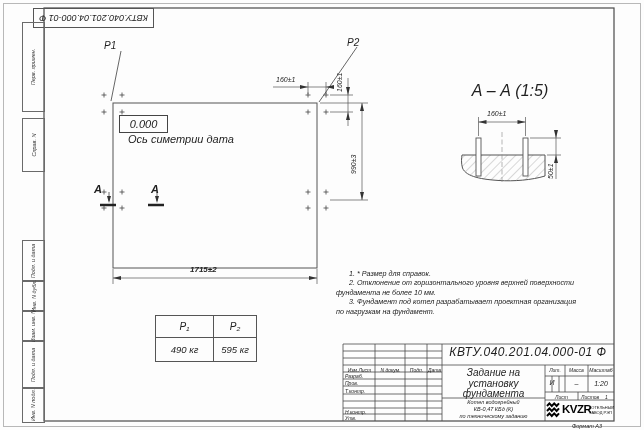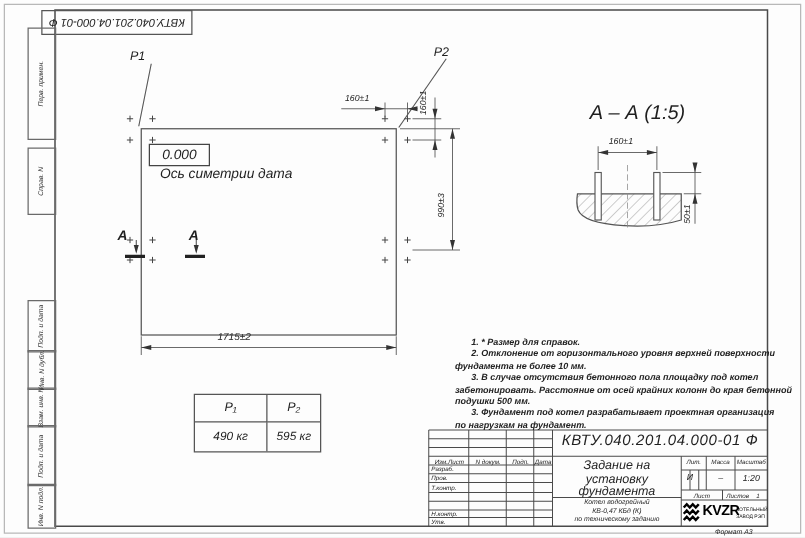--- a/index.html
+++ b/index.html
@@ -21,22 +21,22 @@
   .levelbox span{font-style:italic;font-size:11px;}
   .ptable{position:absolute;left:155px;top:315px;width:100px;height:45px;
           border:1px solid #555;display:grid;grid-template-columns:58px 42px;
           grid-template-rows:22px 23px;}
   .ptable div{border-right:1px solid #555;border-bottom:1px solid #555;display:flex;
               align-items:center;justify-content:center;font-style:italic;}
   .ptable div:nth-child(2n){border-right:none;}
   .ptable div:nth-child(3),.ptable div:nth-child(4){border-bottom:none;}
   .ptable .hd{font-size:10px;}
   .ptable .vl{font-size:9.5px;}
-  .notes{position:absolute;left:364px;top:269px;width:276px;font-size:7.2px;
-         font-style:italic;line-height:9.4px;color:#222;font-weight:bold;}
+  .notes{position:absolute;left:336px;top:269px;width:276px;font-size:7.2px;
+         font-style:italic;line-height:9.4px;color:#222;}
   .notes p{margin:0;text-indent:13px;white-space:pre-line;}
   .tb{position:absolute;font-size:5px;font-style:italic;color:#222;white-space:nowrap;}
   .logo-kvzr{position:absolute;left:562px;top:403px;font-size:11.5px;font-weight:bold;
              letter-spacing:-0.5px;color:#000;font-style:normal;}
   .logo-cap{position:absolute;left:589px;top:405px;width:26px;font-size:4px;line-height:5px;
             color:#111;font-style:normal;}
 </style>
 </head>
 <body>
 
@@ -153,42 +153,39 @@
 
   <span class="t" style="left:104px;top:40px;font-size:10px;">P1</span>
   <span class="t" style="left:347px;top:37px;font-size:10px;">P2</span>
   <div class="levelbox">
     <span>0.000</span>
   </div>
   <span class="t" style="left:128px;top:133px;font-size:11px;">Ось симетрии дата</span>
   <span class="t" style="left:276px;top:76px;font-size:7px;">160±1</span>
   <span class="t rot" style="left:336px;top:92px;font-size:7px;">160±1</span>
   <span class="t rot" style="left:350px;top:174px;font-size:7px;">990±3</span>
-  <span class="t" style="left:174px;top:265px;font-size:8px;">1715±2</span>
+  <span class="t" style="left:190px;top:265px;font-size:8px;font-weight:bold;">1715±2</span>
   <span class="t" style="left:94px;top:183px;font-size:11px;font-weight:bold;">А</span>
   <span class="t" style="left:151px;top:183px;font-size:11px;font-weight:bold;">А</span>
 
   <span class="t c" style="left:455px;top:82px;width:110px;font-size:16px;">А – А (1:5)</span>
   <span class="t" style="left:487px;top:110px;font-size:7px;">160±1</span>
   <span class="t rot" style="left:547px;top:179px;font-size:7px;">50±1</span>
 
   <div class="ptable">
     <div class="hd">P₁</div>
     <div class="hd">P₂</div>
     <div class="vl">490 кг</div>
     <div class="vl">595 кг</div>
   </div>
 
   <div class="notes">
     <p>1. * Размер для справок.</p>
     <p>2. Отклонение от горизонтального уровня верхней поверхности
 фундамента не более 10 мм.</p>
-    <p>3. В случае отсутствия бетонного пола площадку под котел
-забетонировать. Расстояние от осей крайних колонн до края бетонной
-подушки 500 мм.</p>
     <p>3. Фундамент под котел разрабатывает проектная организация
 по нагрузкам на фундамент.</p>
   </div>
 
   <span class="t c" style="left:442px;top:345px;width:172px;font-size:12px;letter-spacing:0.5px;">КВТУ.040.201.04.000-01 Ф</span>
 
   <span class="t c" style="left:442px;top:367px;width:103px;font-size:10px;">Задание на</span>
   <span class="t c" style="left:442px;top:378px;width:103px;font-size:10px;">установку</span>
   <span class="t c" style="left:442px;top:388px;width:103px;font-size:10px;">фундамента</span>
 

